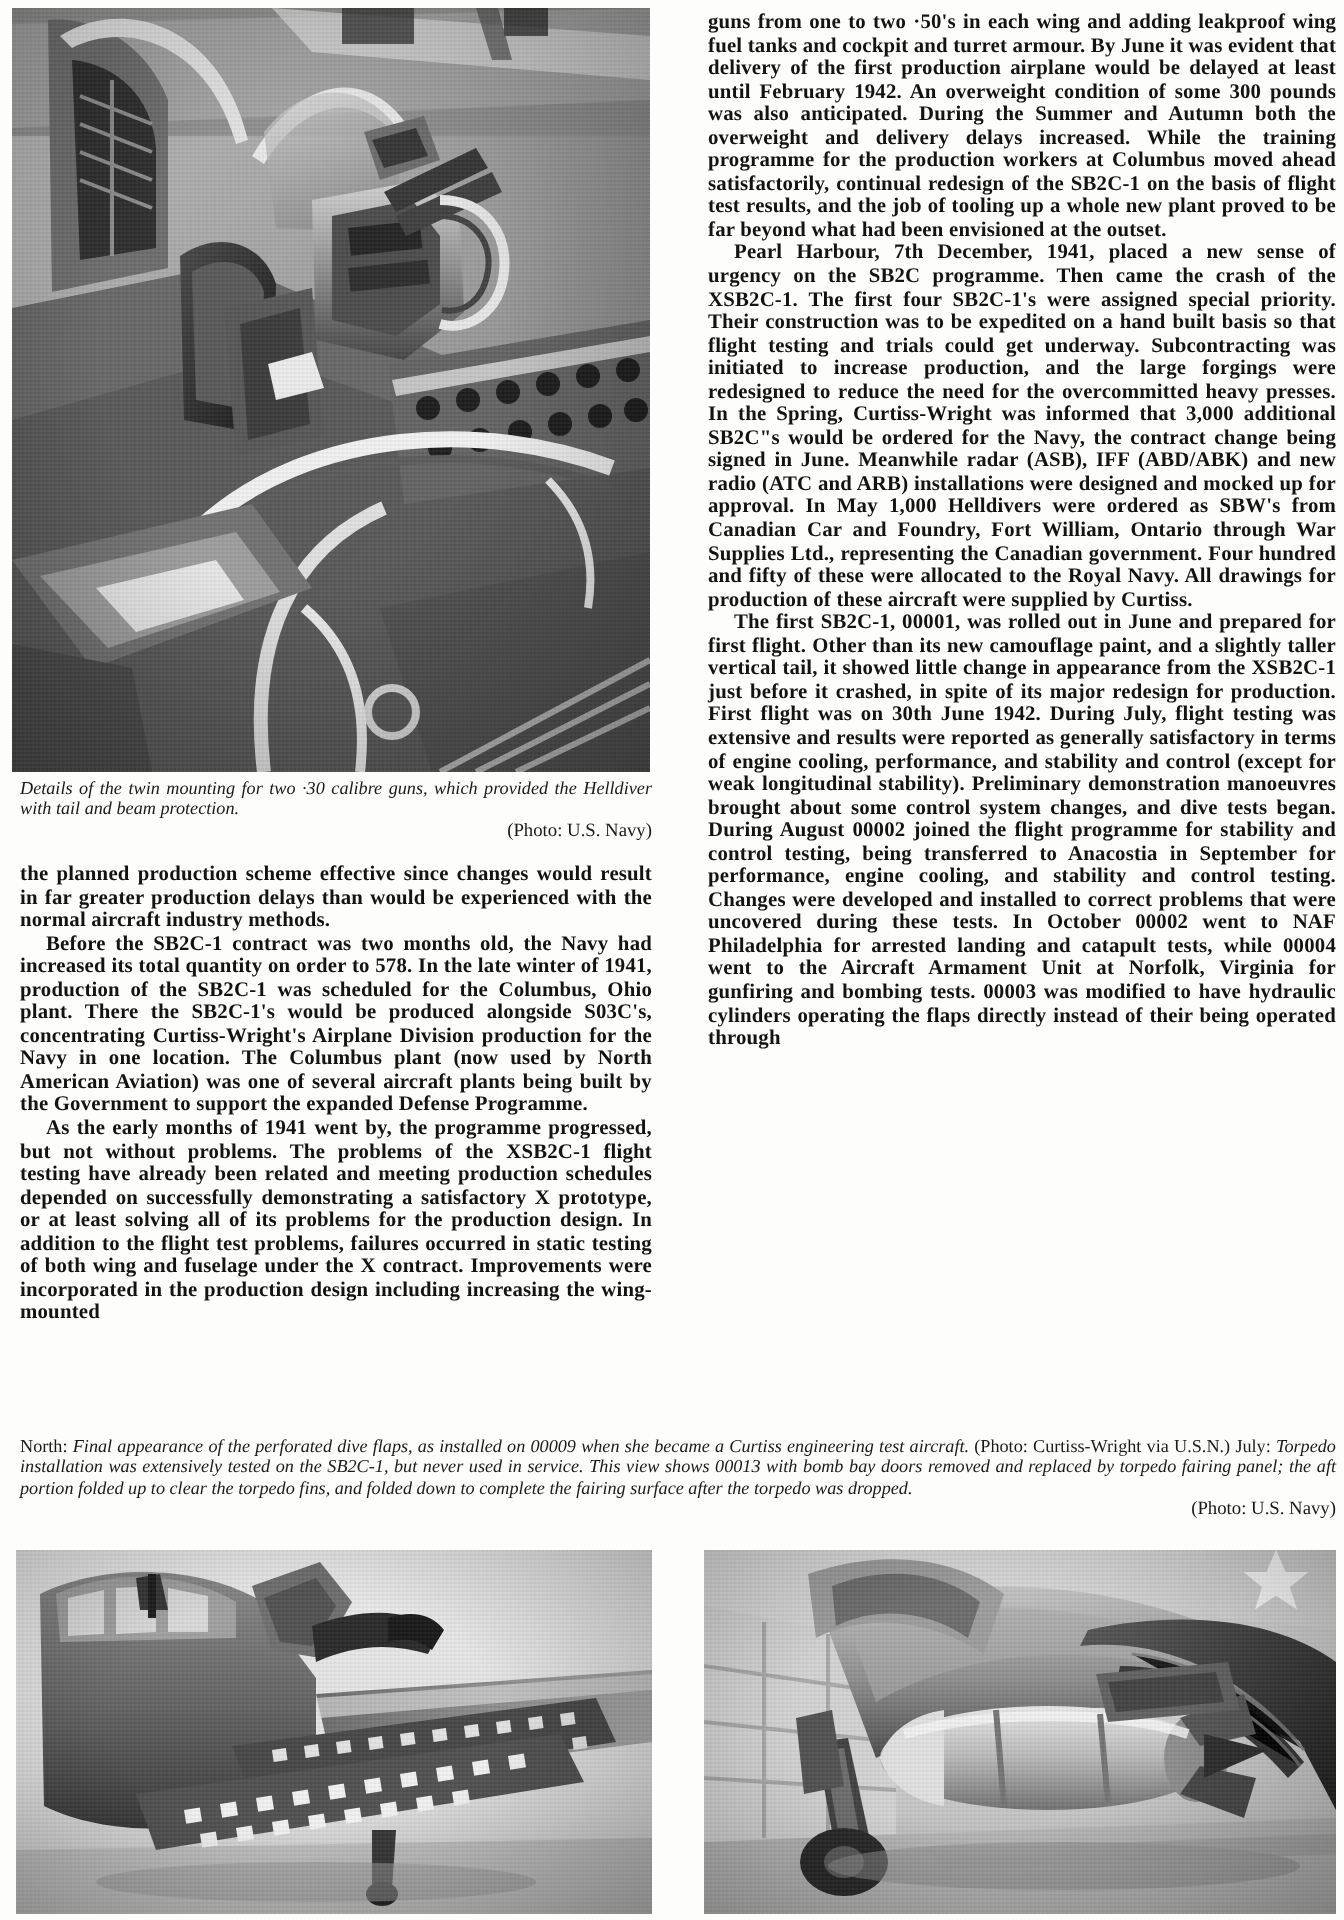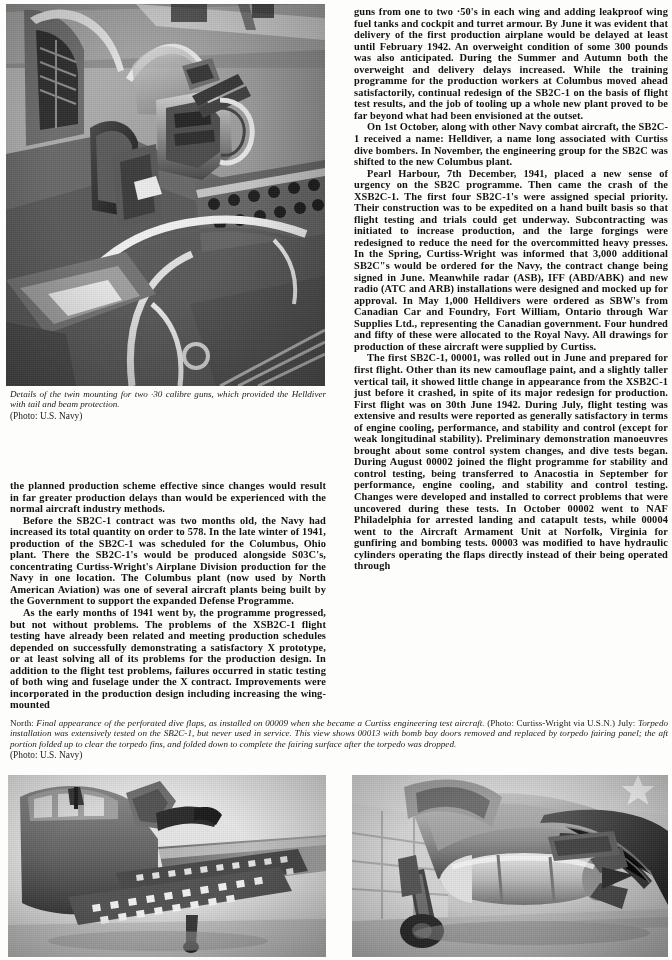--- a/index.html
+++ b/index.html
@@ -45,21 +45,21 @@
     position: absolute;
     font-size: 9.1px;
     line-height: 10.4px;
     color: #1a1a1a;
     font-style: italic;
     text-align: justify;
   }
   .caption .roman { font-style: normal; }
   .credit-line {
     display: block;
-    text-align: left;
+    text-align: right;
     font-style: normal;
     font-size: 9.4px;
     margin-top: 1px;
   }
 
   
   .photo {
     position: absolute;
     overflow: hidden;
     background: #8d8d8a;
@@ -77,21 +77,21 @@
   .photo .vignette {
     position: absolute;
     inset: 0;
     pointer-events: none;
     background: radial-gradient(ellipse at 45% 45%, rgba(0,0,0,0) 40%, rgba(0,0,0,.28) 100%);
   }
   .ph-svg { position: absolute; inset: 0; width: 100%; height: 100%; display: block; }
 
   
   #photo-turret      { left: 6px;   top: 4px;   width: 319px; height: 382px; }
-  #col-left-body     { left: 10px;  top: 432px; width: 316px; margin-top: 48px; }
+  #col-left-body     { left: 10px;  top: 432px; width: 316px; }
   #cap-turret        { left: 10px;  top: 389px; width: 316px; }
   #col-right-body    { left: 354px; top: 6px;   width: 314px; }
   #cap-bottom        { left: 10px;  top: 718px; width: 658px; }
   #photo-diveflaps   { left: 8px;   top: 775px; width: 318px; height: 182px; }
   #photo-torpedo     { left: 352px; top: 775px; width: 316px; height: 182px; }
 </style>
 </head>
 <body>
 
 <div class="page">
@@ -214,21 +214,20 @@
   </div>
 
   <div class="body-col" id="col-left-body">
     <p class="noindent">the planned production scheme effective since changes would result in far greater production delays than would be experienced with the normal aircraft industry methods.</p>
     <p>Before the SB2C-1 contract was two months old, the Navy had increased its total quantity on order to 578. In the late winter of 1941, production of the SB2C-1 was scheduled for the Columbus, Ohio plant. There the SB2C-1's would be produced alongside S03C's, concentrating Curtiss-Wright's Airplane Division production for the Navy in one location. The Columbus plant (now used by North American Aviation) was one of several aircraft plants being built by the Government to support the expanded Defense Programme.</p>
     <p>As the early months of 1941 went by, the programme progressed, but not without problems. The problems of the XSB2C-1 flight testing have already been related and meeting production schedules depended on successfully demonstrating a satisfactory X prototype, or at least solving all of its problems for the production design. In addition to the flight test problems, failures occurred in static testing of both wing and fuselage under the X contract. Improvements were incorporated in the production design including increasing the wing-mounted</p>
   </div>
 
   <div class="body-col" id="col-right-body">
     <p class="noindent">guns from one to two ·50's in each wing and adding leakproof wing fuel tanks and cockpit and turret armour. By June it was evident that delivery of the first production airplane would be delayed at least until February 1942. An overweight condition of some 300 pounds was also anticipated. During the Summer and Autumn both the overweight and delivery delays increased. While the training programme for the production workers at Columbus moved ahead satisfactorily, continual redesign of the SB2C-1 on the basis of flight test results, and the job of tooling up a whole new plant proved to be far beyond what had been envisioned at the outset.</p>
-    <p>On 1st October, along with other Navy combat aircraft, the SB2C-1 received a name: Helldiver, a name long associated with Curtiss dive bombers. In November, the engineering group for the SB2C was shifted to the new Columbus plant.</p>
     <p>Pearl Harbour, 7th December, 1941, placed a new sense of urgency on the SB2C programme. Then came the crash of the XSB2C-1. The first four SB2C-1's were assigned special priority. Their construction was to be expedited on a hand built basis so that flight testing and trials could get underway. Subcontracting was initiated to increase production, and the large forgings were redesigned to reduce the need for the overcommitted heavy presses. In the Spring, Curtiss-Wright was informed that 3,000 additional SB2C"s would be ordered for the Navy, the contract change being signed in June. Meanwhile radar (ASB), IFF (ABD/ABK) and new radio (ATC and ARB) installations were designed and mocked up for approval. In May 1,000 Helldivers were ordered as SBW's from Canadian Car and Foundry, Fort William, Ontario through War Supplies Ltd., representing the Canadian government. Four hundred and fifty of these were allocated to the Royal Navy. All drawings for production of these aircraft were supplied by Curtiss.</p>
     <p>The first SB2C-1, 00001, was rolled out in June and prepared for first flight. Other than its new camouflage paint, and a slightly taller vertical tail, it showed little change in appearance from the XSB2C-1 just before it crashed, in spite of its major redesign for production. First flight was on 30th June 1942. During July, flight testing was extensive and results were reported as generally satisfactory in terms of engine cooling, performance, and stability and control (except for weak longitudinal stability). Preliminary demonstration manoeuvres brought about some control system changes, and dive tests began. During August 00002 joined the flight programme for stability and control testing, being transferred to Anacostia in September for performance, engine cooling, and stability and control testing. Changes were developed and installed to correct problems that were uncovered during these tests. In October 00002 went to NAF Philadelphia for arrested landing and catapult tests, while 00004 went to the Aircraft Armament Unit at Norfolk, Virginia for gunfiring and bombing tests. 00003 was modified to have hydraulic cylinders operating the flaps directly instead of their being operated through</p>
   </div>
 
   <div class="caption" id="cap-bottom">
     <span class="roman">North:</span>
     <span>Final appearance of the perforated dive flaps, as installed on 00009 when she became a Curtiss engineering test aircraft.</span>
     <span class="roman">(Photo: Curtiss-Wright via U.S.N.)</span>
     <span class="roman">July:</span>
     <span>Torpedo installation was extensively tested on the SB2C-1, but never used in service. This view shows 00013 with bomb bay doors removed and replaced by torpedo fairing panel; the aft portion folded up to clear the torpedo fins, and folded down to complete the fairing surface after the torpedo was dropped.</span>

